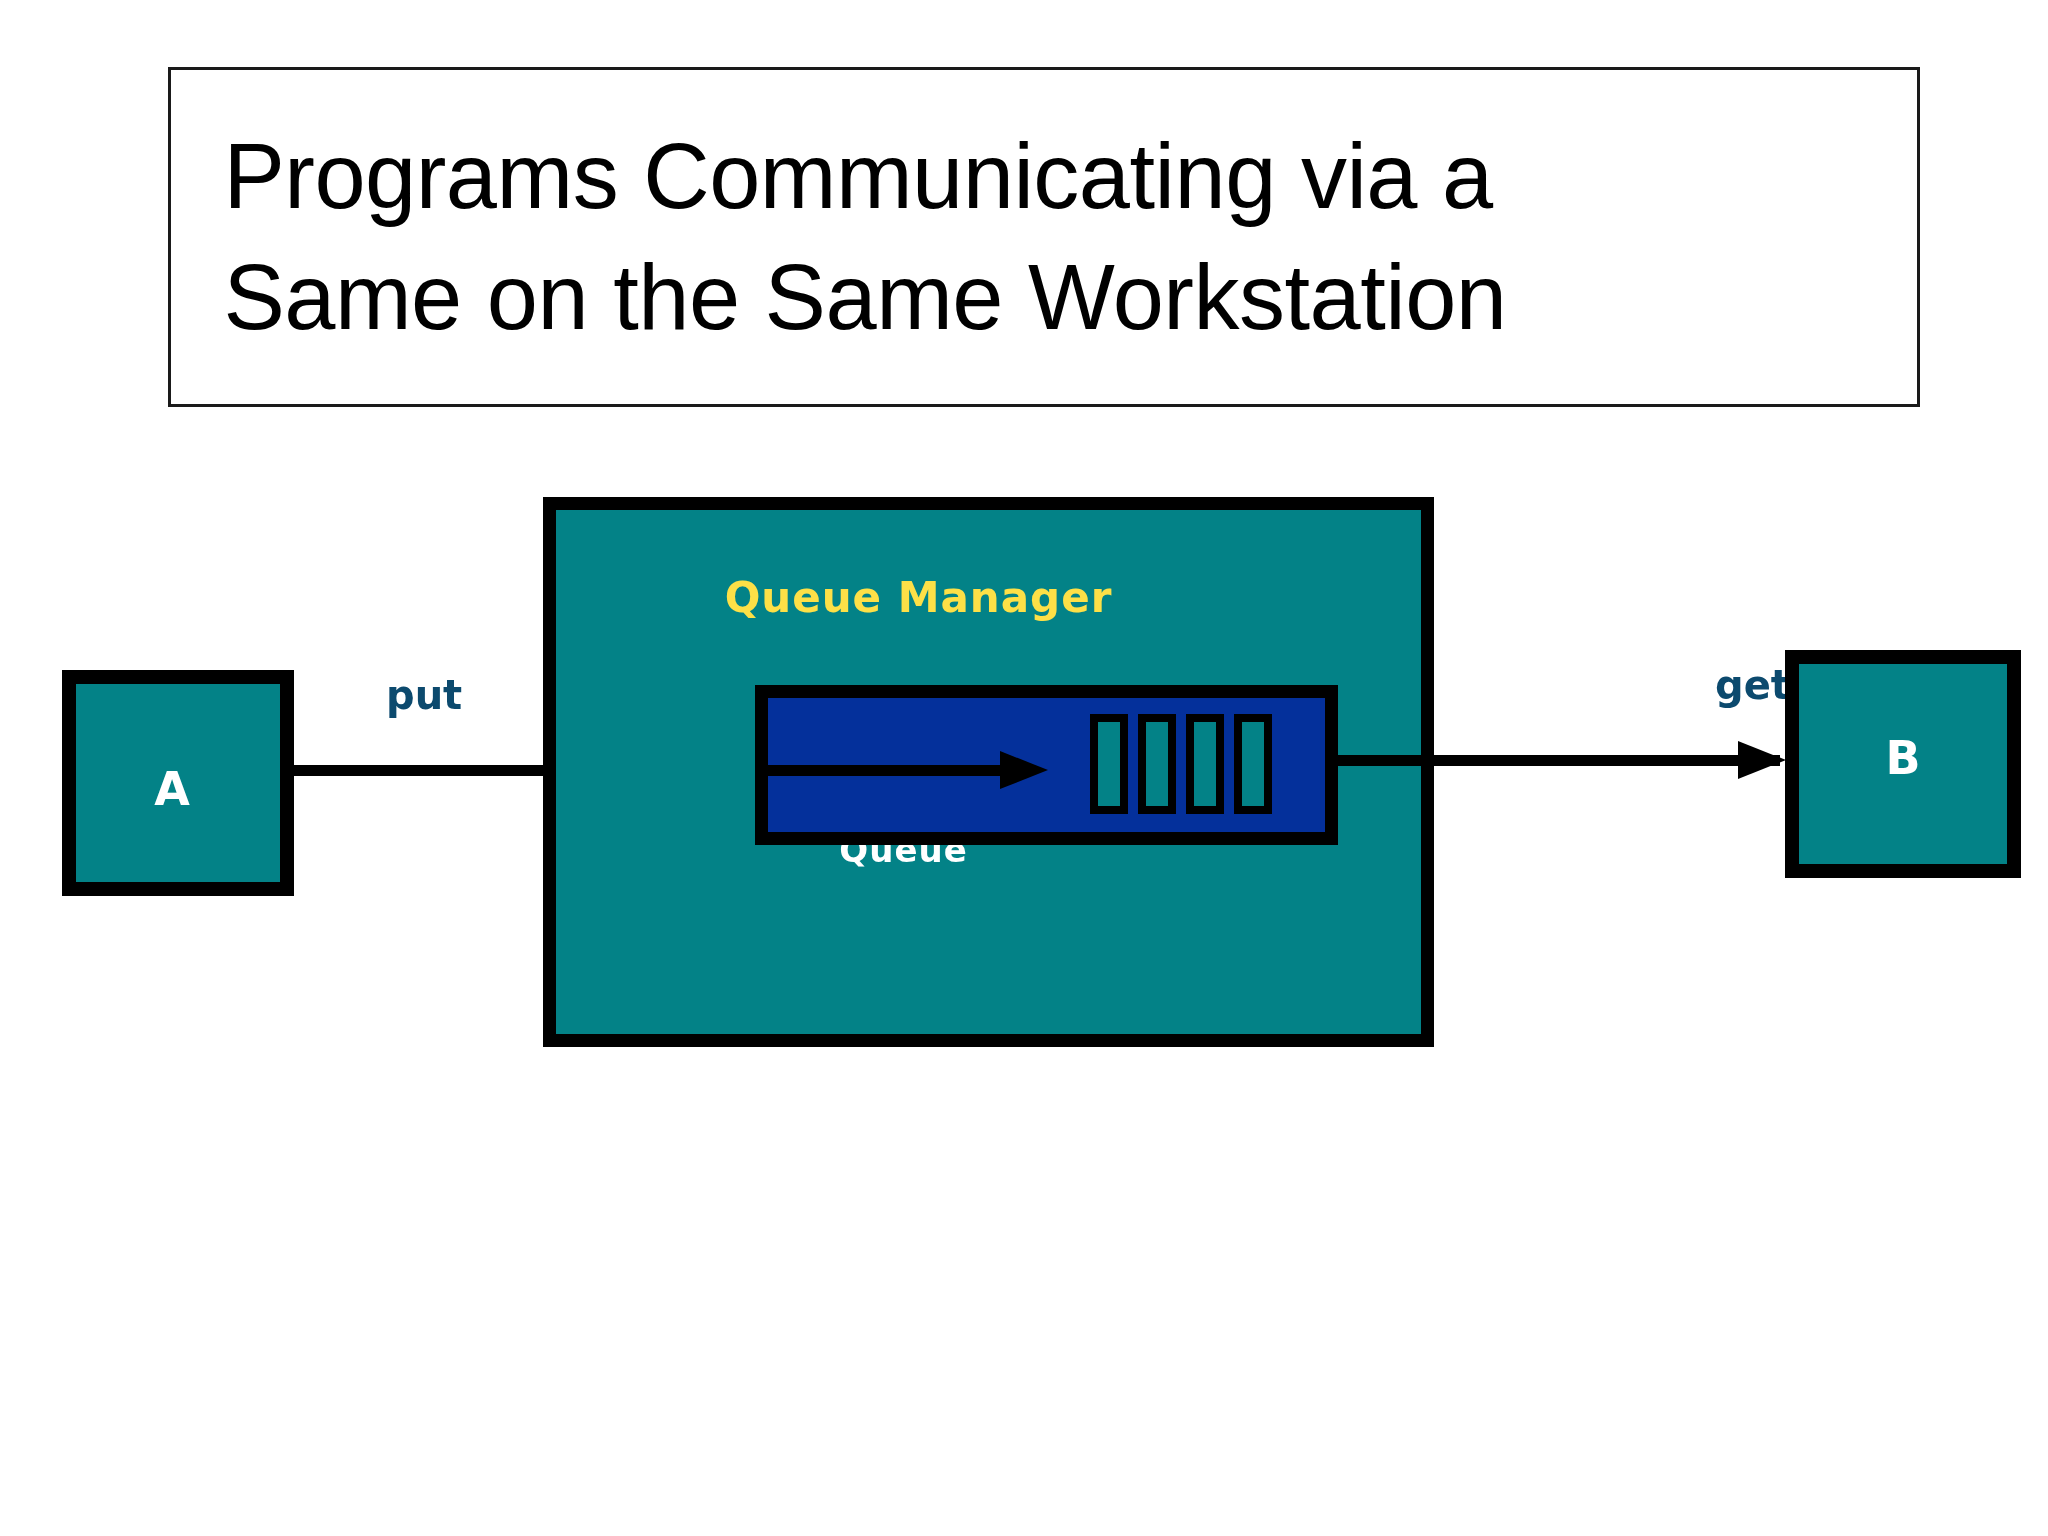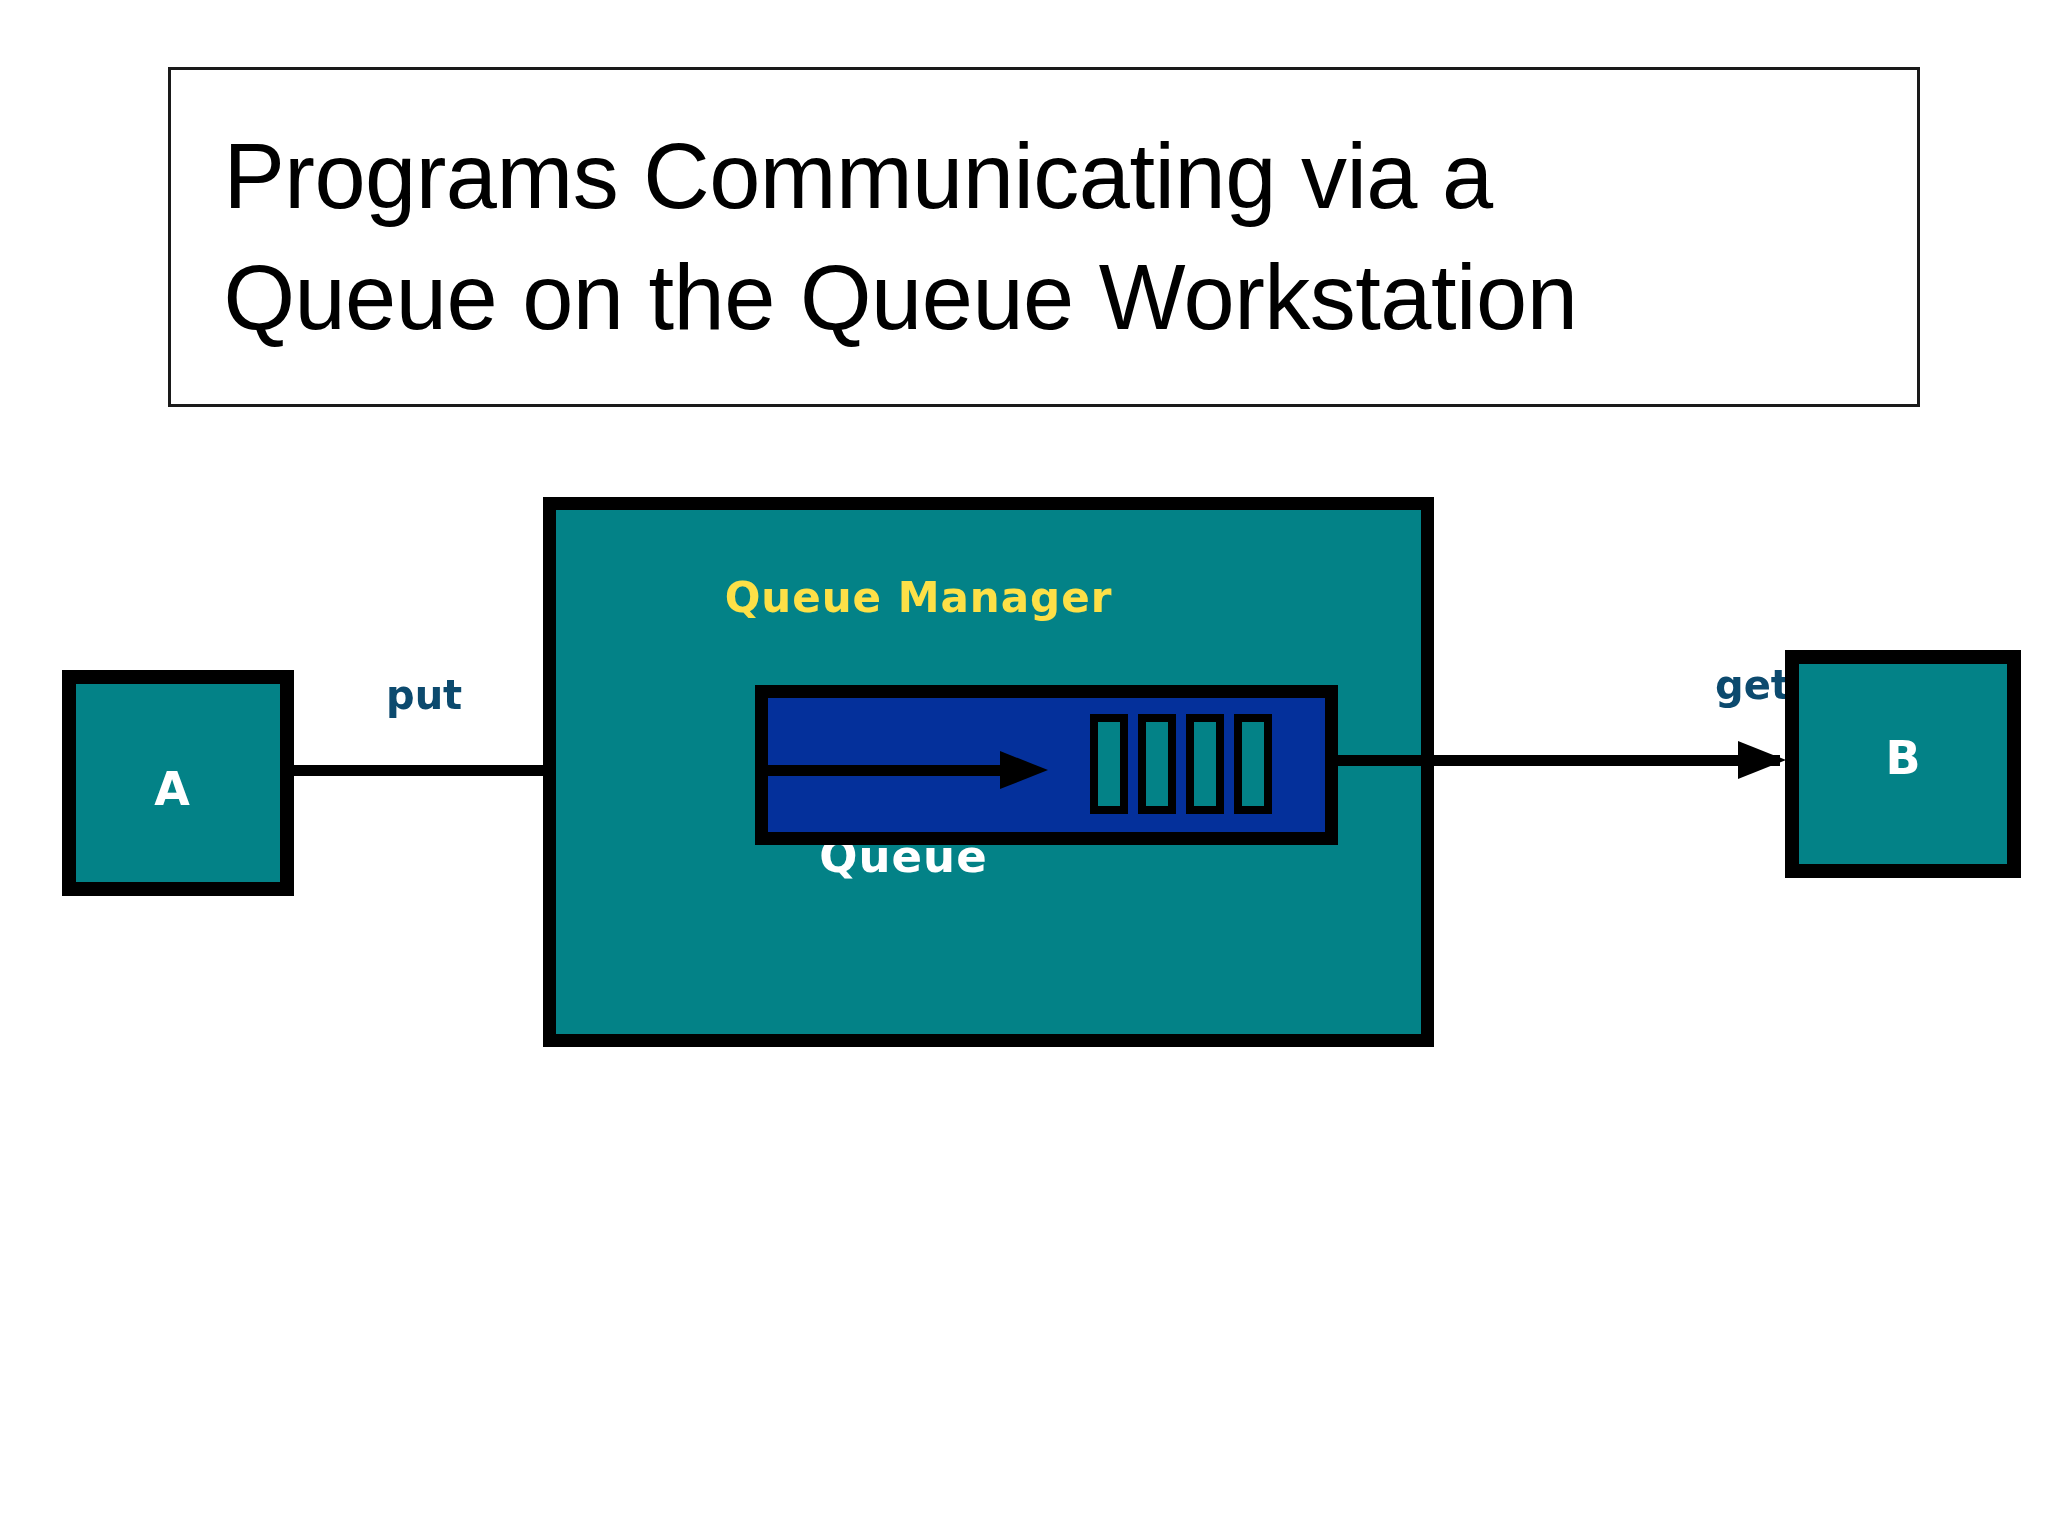--- a/index.html
+++ b/index.html
@@ -65,21 +65,21 @@
     transform: translateX(-70px);
   }
   .queue-label {
     position: absolute;
     left: 0;
     top: 320px;
     width: 100%;
     text-align: center;
     color: #ffffff;
     font-family: "DejaVu Sans", sans-serif;
-    font-size: 45px;
+    font-size: 34px;
     font-weight: 700;
     letter-spacing: 1px;
     transform: translateX(-85px);
   }
 
   
   .queue-box {
     position: absolute;
     left: 755px;
     top: 685px;
@@ -158,21 +158,21 @@
   #label-get { left: 1715px; top: 662px; }
 </style>
 </head>
 <body>
 
 <div id="canvas">
 
   <div class="title-box">
     <div class="title-text">
       <span>Programs Communicating via a</span><br>
-      <span>Queue on the Queue Workstation</span>
+      <span>Same on the Same Workstation</span>
     </div>
   </div>
 
   <div class="endpoint" id="box-a">
     <span class="endpoint-label">A</span>
   </div>
 
   <div class="line" id="line-put"></div>
   <span class="edge-label" id="label-put">put</span>
 

